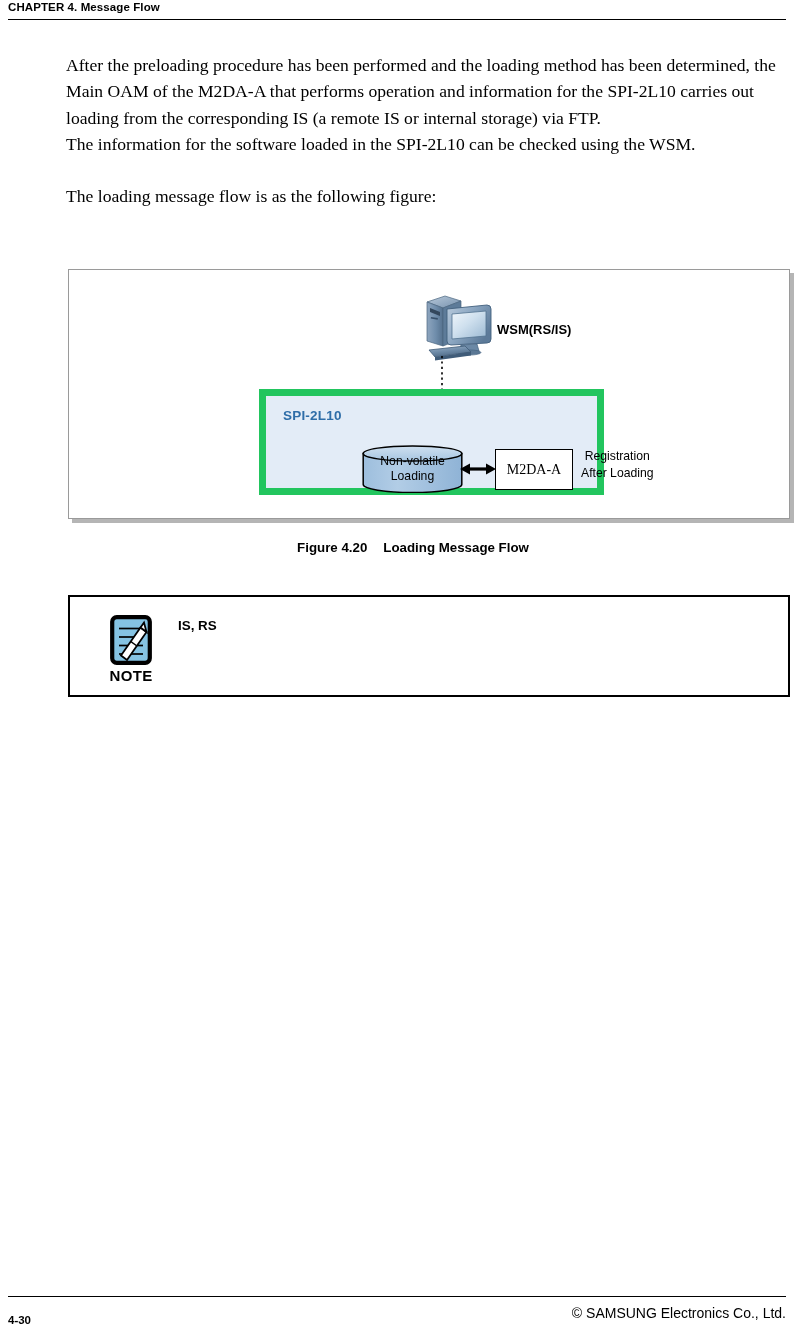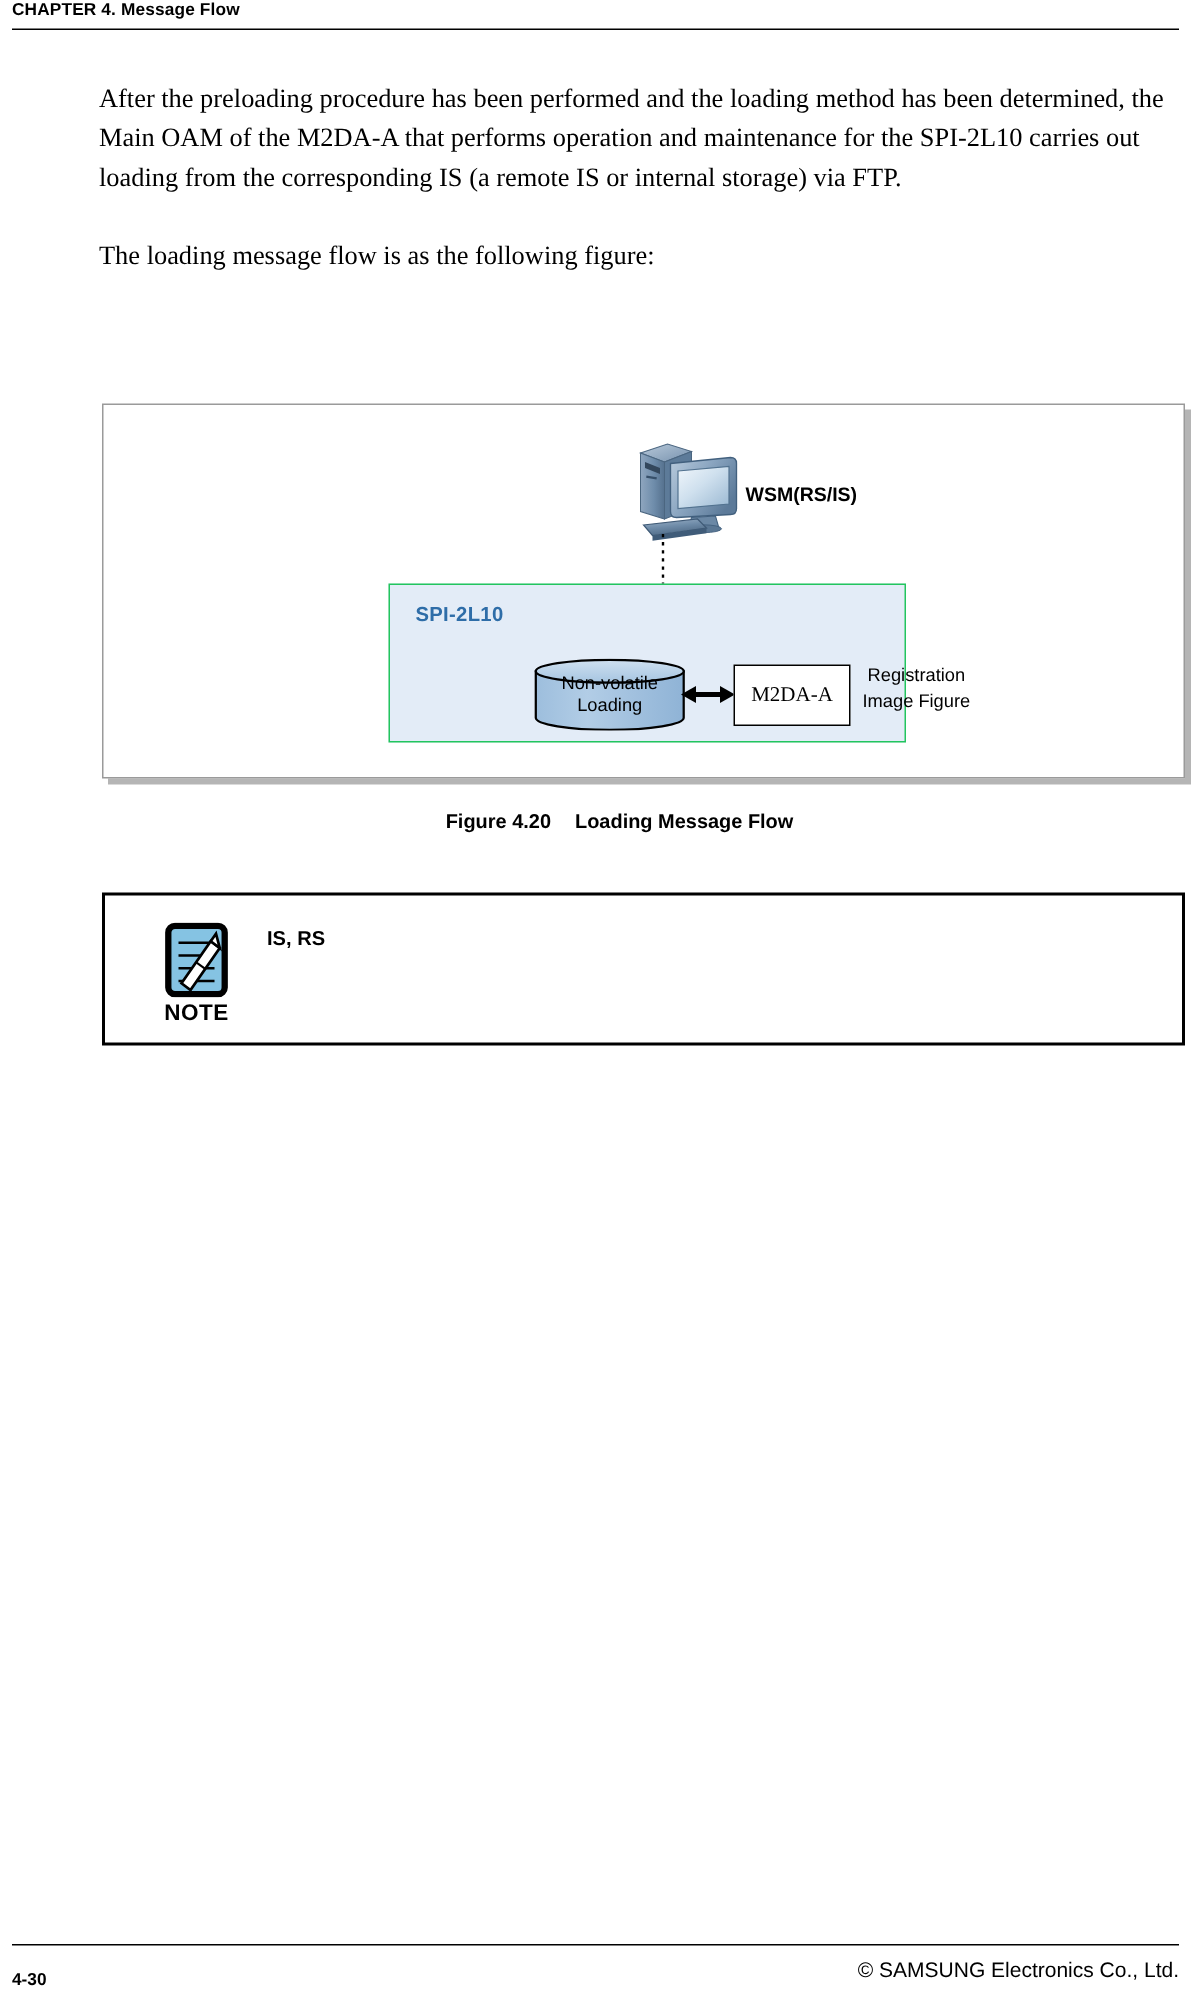--- a/index.html
+++ b/index.html
@@ -96,21 +96,21 @@
   }
 
   
   #spi-panel {
     position: absolute;
     left: 190px;
     top: 119px;
     width: 345px;
     height: 106px;
     background: #e3ecf7;
-    border: 1px solid #22c55e;
+    border: 7px solid #22c55e;
     box-sizing: border-box;
   }
   #spi-title {
     position: absolute;
     left: 17px;
     top: 12px;
     font-family: "Liberation Sans", sans-serif;
     font-weight: bold;
     font-size: 13.5px;
     color: #2e6da8;
@@ -273,21 +273,22 @@
 </style>
 </head>
 <body>
 
 <div id="page-header">
   <div class="hdr-text">CHAPTER 4. Message Flow</div>
   <div class="hdr-rule"></div>
 </div>
 
 <div id="body-copy">
-  <p>After the preloading procedure has been performed and the loading method has been determined, the Main OAM of the M2DA-A that performs operation and maintenance for the SPI-2L10 carries out loading from the corresponding IS (a remote IS or internal storage) via FTP.</p>
+  <p>After the preloading procedure has been performed and the loading method has been determined, the Main OAM of the M2DA-A that performs operation and information for the SPI-2L10 carries out loading from the corresponding IS (a remote IS or internal storage) via FTP.</p>
+  <p>The information for the software loaded in the SPI-2L10 can be checked using the WSM.</p>
   <div class="spacer"></div>
   <p>The loading message flow is as the following figure:</p>
 </div>
 
 <div id="figure-frame">
 
   <div id="wsm-node">
     <svg id="wsm-icon" width="74" height="72" viewBox="0 0 74 72">
       <defs>
         <linearGradient id="gTowerFace" x1="0" y1="0" x2="1" y2="0">
@@ -373,21 +374,21 @@
       <polygon points="0,10 10,4.4 10,15.6" fill="#000"></polygon>
       <polygon points="36,10 26,4.4 26,15.6" fill="#000"></polygon>
     </svg>
 
     <div id="m2da-node">
       <span id="m2da-label">M2DA-A</span>
     </div>
 
     <div id="m2da-annotation">
       <div>Registration</div>
-      <div>Image Figure</div>
+      <div>After Loading</div>
     </div>
   </div>
 </div>
 
 <div id="figure-caption">
   <span>Figure 4.20</span><span class="cap-gap"></span><span>Loading Message Flow</span>
 </div>
 
 <div id="note-box">
   <div id="note-icon-wrap">

